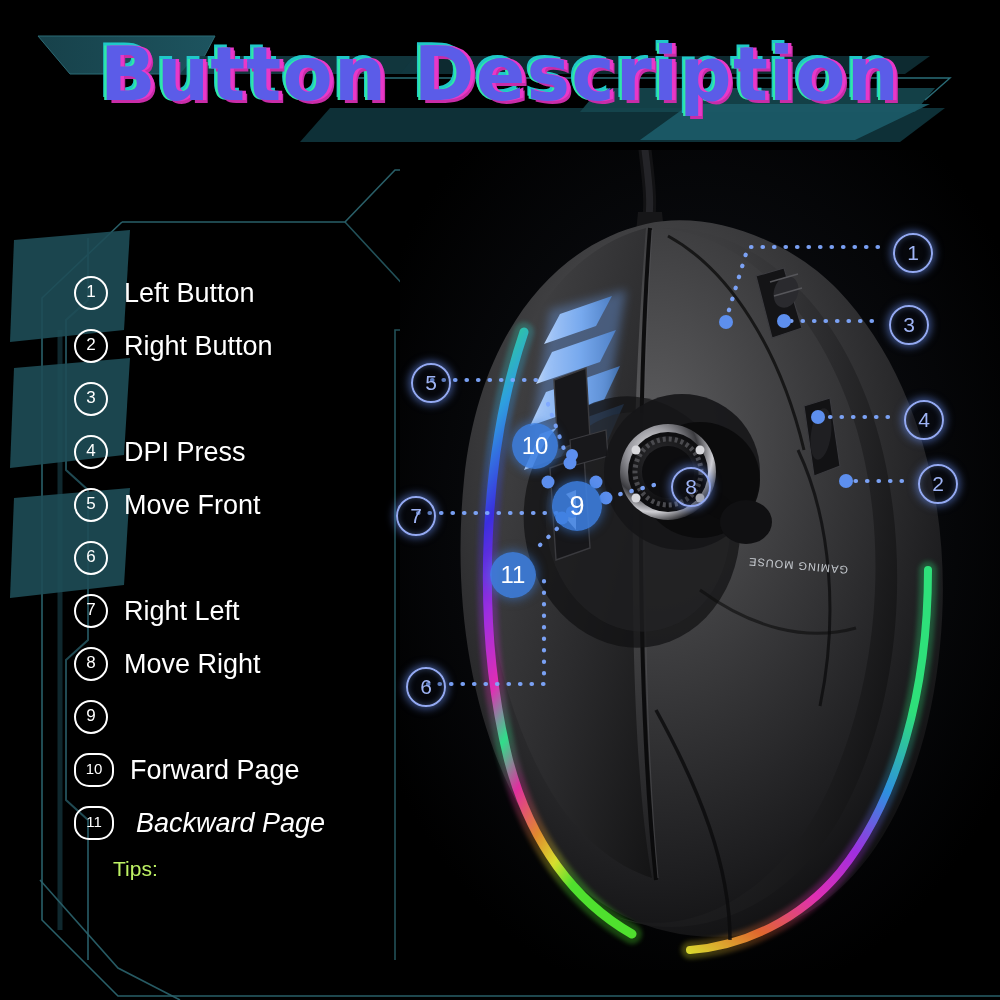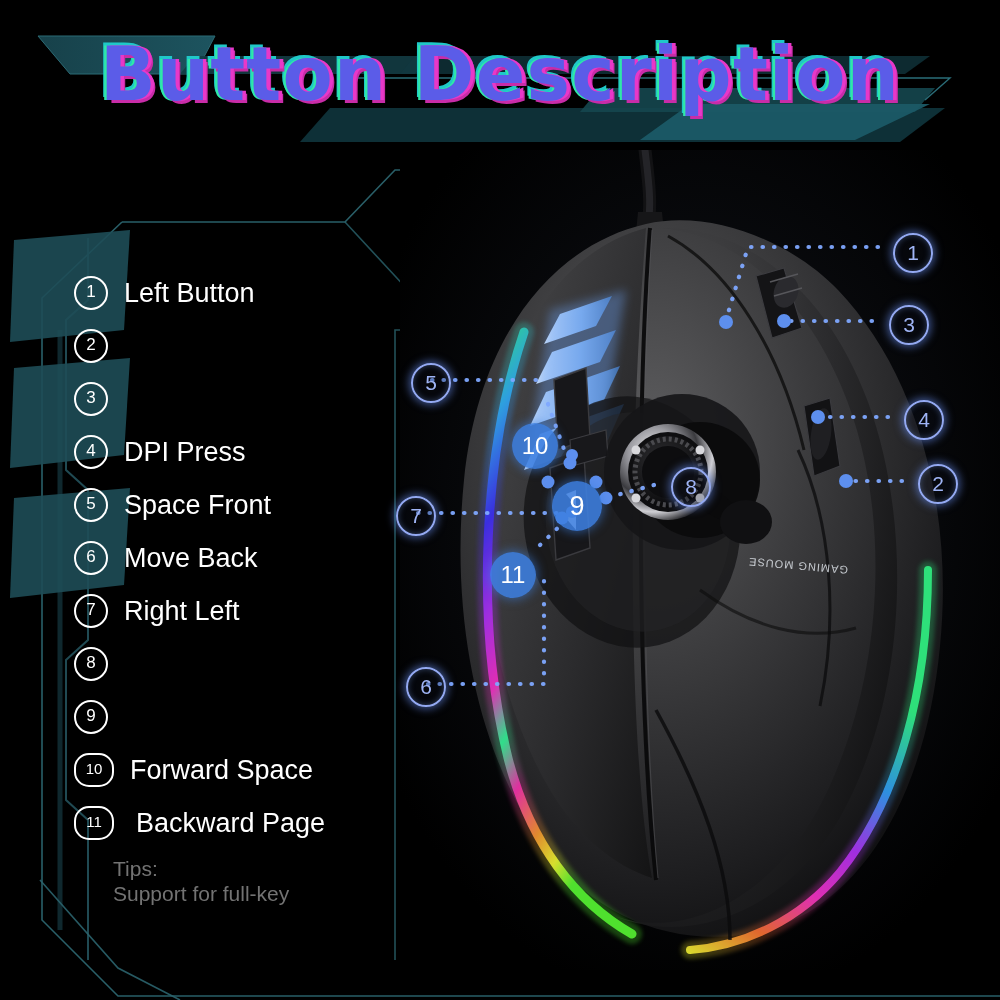--- a/index.html
+++ b/index.html
@@ -34,24 +34,24 @@
     width:30px;height:30px;border-radius:50%;
     border:2px solid #ffffff;color:#ffffff;
     font-size:17px;line-height:27px;text-align:center;
     flex:0 0 auto;font-family:"Liberation Sans",sans-serif;
   }
   .li .num.wide{width:36px;height:30px;border-radius:15px/15px;font-size:15px;}
   .li .lbl{
     margin-left:16px;color:#ffffff;font-size:27px;line-height:30px;
     white-space:nowrap;font-family:"Liberation Sans",sans-serif;
   }
-  .li.indent .lbl{margin-left:22px;}
-
-  
-  #tips{position:absolute;left:113px;top:856px;color:#737373;font-size:21px;line-height:25px;
+  .li.indent .lbl{margin-left:22px;font-style:italic;}
+
+  
+  #tips{position:absolute;left:113px;top:856px;color:#bef264;font-size:21px;line-height:25px;
         font-family:"Liberation Sans",sans-serif;}
   #tips div{white-space:nowrap;}
 
   
   #photo{position:absolute;left:400px;top:150px;width:600px;height:820px;}
   .photo-svg{position:absolute;left:0;top:0;width:600px;height:820px;}
 
   
   .cm{position:absolute;border-radius:50%;display:flex;align-items:center;justify-content:center;
       font-family:"Liberation Sans",sans-serif;}
@@ -333,54 +333,54 @@
     <div class="cm solid" style="left:490px;top:552px;position:absolute;">11</div>
   </div>
 
   <div id="list">
     <div class="li">
       <div class="num">1</div>
       <div class="lbl">Left Button</div>
     </div>
     <div class="li">
       <div class="num">2</div>
+      <div class="lbl">Right Button</div>
     </div>
     <div class="li">
       <div class="num">3</div>
     </div>
     <div class="li">
       <div class="num">4</div>
       <div class="lbl">DPI Press</div>
     </div>
     <div class="li">
       <div class="num">5</div>
-      <div class="lbl">Space Front</div>
+      <div class="lbl">Move Front</div>
     </div>
     <div class="li">
       <div class="num">6</div>
-      <div class="lbl">Move Back</div>
     </div>
     <div class="li">
       <div class="num">7</div>
       <div class="lbl">Right Left</div>
     </div>
     <div class="li">
       <div class="num">8</div>
+      <div class="lbl">Move Right</div>
     </div>
     <div class="li">
       <div class="num">9</div>
     </div>
     <div class="li">
       <div class="num wide">10</div>
-      <div class="lbl">Forward Space</div>
+      <div class="lbl">Forward Page</div>
     </div>
     <div class="li indent">
       <div class="num wide">11</div>
       <div class="lbl">Backward Page</div>
     </div>
   </div>
 
   <div id="tips">
     <div>Tips:</div>
-    <div>Support for full-key</div>
   </div>
 
 </div>
 
 </body></html>

